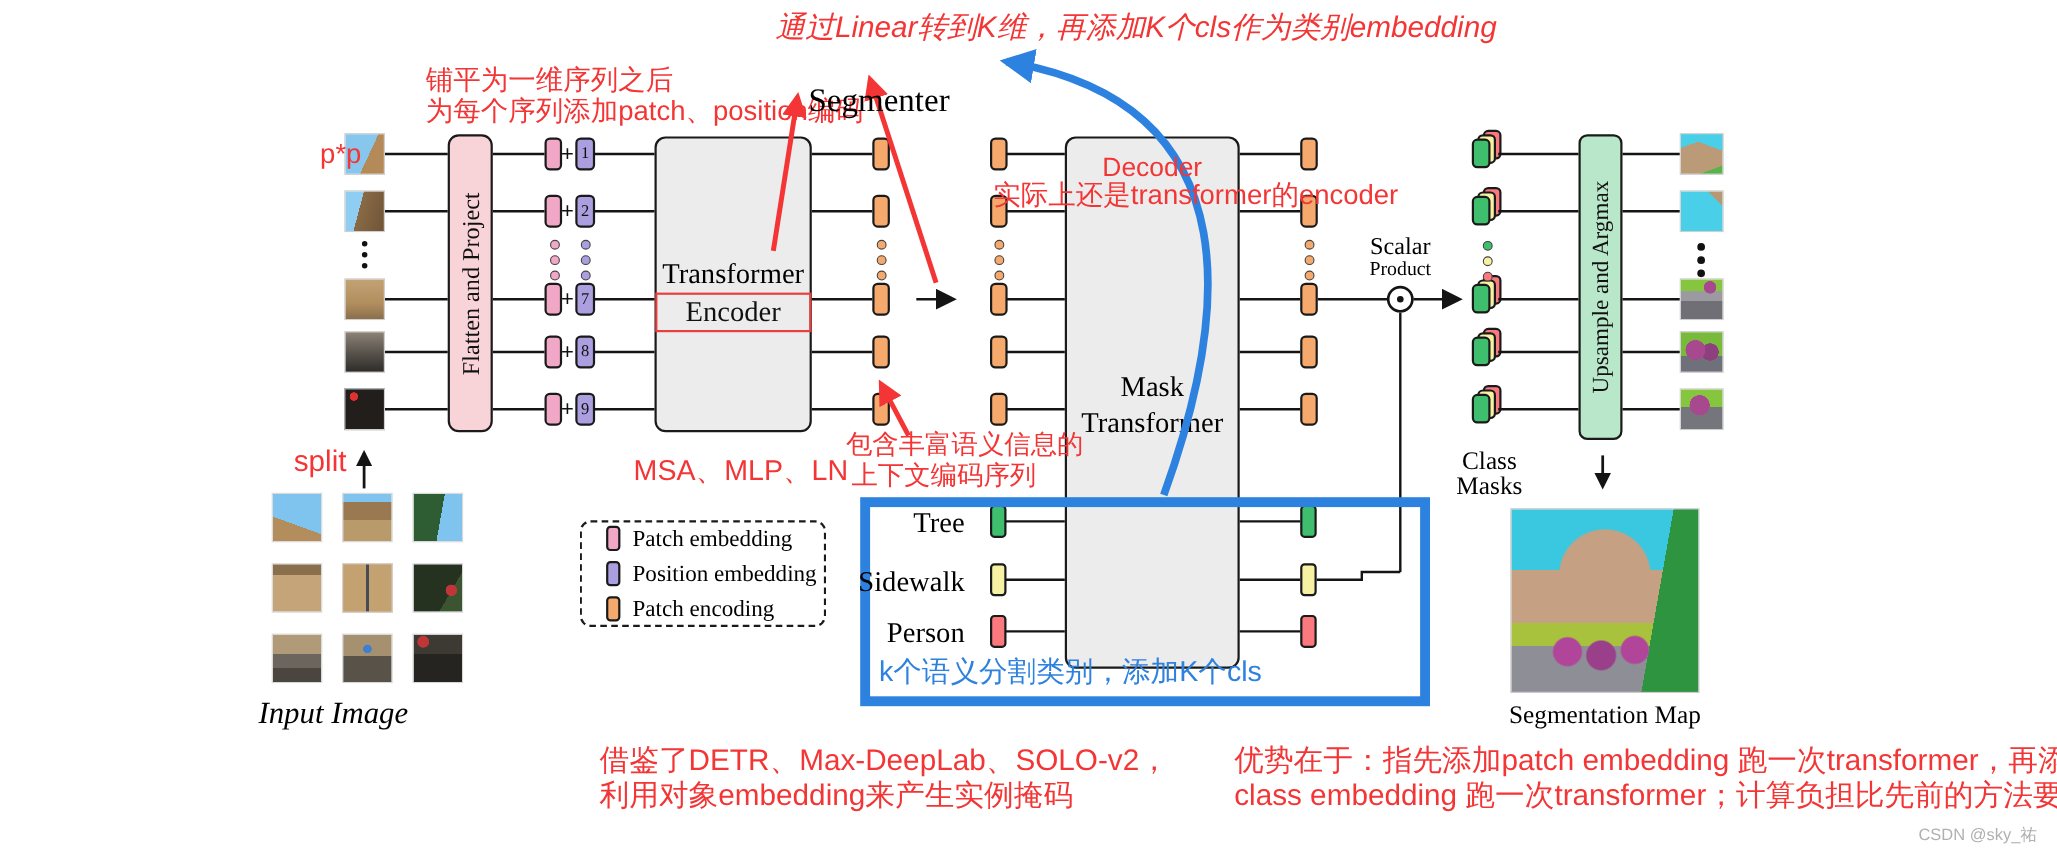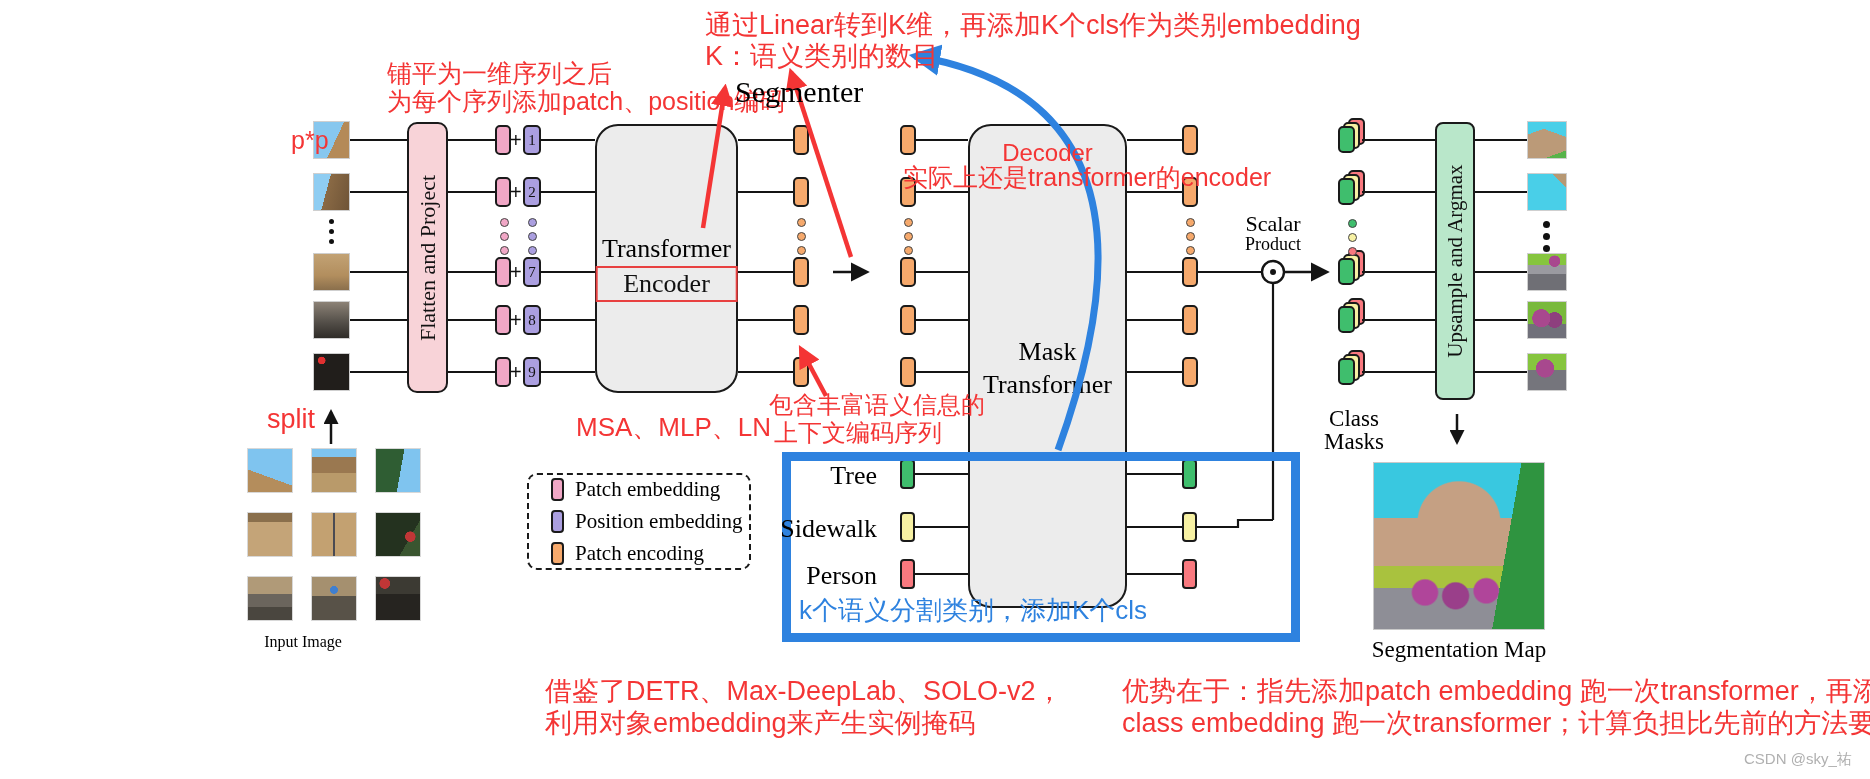--- a/index.html
+++ b/index.html
@@ -4,21 +4,21 @@
 <style>
   html,body{margin:0;padding:0;background:#fff;}
   #canvas{position:relative;width:1870px;height:779px;background:#ffffff;overflow:hidden;
           font-family:"Liberation Sans",sans-serif;}
   .txt{position:absolute;white-space:nowrap;line-height:1.15;z-index:9;}
   .red{color:var(--annotation_red);}
   .blue{color:var(--accent_blue);}
   .serif{font-family:"Liberation Serif",serif;color:#000000;}
   .center{text-align:center;}
   
-  .bigbox{position:absolute;background:var(--box_gray);border:2.5px solid #1a1a1a;border-radius:23px;z-index:2;box-sizing:border-box;}
+  .bigbox{position:absolute;background:var(--box_gray);border:2.5px solid #1a1a1a;border-radius:10px;z-index:2;box-sizing:border-box;}
   .vbox{position:absolute;border:2.5px solid #1a1a1a;border-radius:10px;z-index:2;box-sizing:border-box;}
   .vbox .vlabel{position:absolute;left:50%;top:50%;transform:translate(-50%,-50%) rotate(-90deg);
         white-space:nowrap;font-family:"Liberation Serif",serif;font-size:22px;color:#111;}
   
   .ebox{position:absolute;width:16px;height:30px;border:2px solid #1a1a1a;border-radius:5px;box-sizing:border-box;z-index:3;}
   .pinkbg{background:var(--patch_pink);}
   .purplebg{background:var(--position_purple);display:flex;align-items:center;justify-content:center;
         font-family:"Liberation Serif",serif;font-size:15px;color:#111;width:18px;}
   .orangebg{background:var(--patch_orange);}
   .cbox{position:absolute;width:15px;height:30px;border:2px solid #1a1a1a;border-radius:4px;box-sizing:border-box;z-index:3;}
@@ -87,39 +87,38 @@
   .encred{position:absolute;left:50%;top:140px;transform:translateX(-50%);border:2px solid #e84040;
           padding:1px 26px;font-family:"Liberation Serif",serif;font-size:26px;color:#111;white-space:nowrap;}
   svg.overlay{position:absolute;left:0;top:0;z-index:5;pointer-events:none;}
   .wm{position:absolute;left:1744px;top:750px;font-size:15px;color:#b0b0b0;z-index:9;white-space:nowrap;}
 </style>
 </head>
 <body>
 
 <div id="canvas">
 
-  <div class="txt red" style="left:705px;top:10px;font-size:27px;">通过Linear转到K维，再添加K个cls作为类别embedding</div>
-  <div class="txt red" style="left:705px;top:41px;font-size:27px;">K：语义类别的数目</div>
+  <div class="txt red" style="left:705px;top:10px;font-size:27px;font-style:italic;">通过Linear转到K维，再添加K个cls作为类别embedding</div>
   <div class="txt red" style="left:387px;top:59px;font-size:25px;">铺平为一维序列之后</div>
   <div class="txt red" style="left:387px;top:87px;font-size:25px;">为每个序列添加patch、position编码</div>
   <div class="txt red" style="left:256px;top:126px;font-size:25px;margin-left:35px;">p*p</div>
   <div class="txt red" style="left:267px;top:404px;font-size:27px;">split</div>
   <div class="txt red" style="left:576px;top:413px;font-size:26px;">MSA、MLP、LN</div>
   <div class="txt red" style="left:769px;top:391px;font-size:24px;">包含丰富语义信息的</div>
   <div class="txt red" style="left:774px;top:419px;font-size:24px;">上下文编码序列</div>
   <div class="txt red center" style="left:968px;top:139px;width:159px;font-size:24px;">Decoder</div>
   <div class="txt blue" style="left:799px;top:596px;font-size:26px;">k个语义分割类别，添加K个cls</div>
   <div class="txt red" style="left:903px;top:163px;font-size:25px;">实际上还是transformer的encoder</div>
   <div class="txt red" style="left:545px;top:676px;font-size:27px;">借鉴了DETR、Max-DeepLab、SOLO-v2，</div>
   <div class="txt red" style="left:545px;top:708px;font-size:27px;">利用对象embedding来产生实例掩码</div>
   <div class="txt red" style="left:1122px;top:676px;font-size:27px;">优势在于：指先添加patch embedding 跑一次transformer，再添加</div>
   <div class="txt red" style="left:1122px;top:708px;font-size:27px;">class embedding 跑一次transformer；计算负担比先前的方法要小</div>
 
   <div class="txt serif" style="left:735px;top:75px;font-size:30px;">Segmenter</div>
-  <div class="txt serif center" style="left:223px;top:633px;width:160px;font-size:16px;">Input Image</div>
+  <div class="txt serif center" style="left:223px;top:633px;width:160px;font-size:28px;font-style:italic;">Input Image</div>
   <div class="txt serif center" style="left:1203px;top:211px;width:140px;font-size:22px;">Scalar</div>
   <div class="txt serif center" style="left:1203px;top:234px;width:140px;font-size:18px;">Product</div>
   <div class="txt serif center" style="left:1284px;top:406px;width:140px;font-size:23px;">Class</div>
   <div class="txt serif center" style="left:1284px;top:429px;width:140px;font-size:23px;">Masks</div>
   <div class="txt serif center" style="left:1359px;top:637px;width:200px;font-size:23px;">Segmentation Map</div>
 
   <div class="txt serif" style="left:752px;top:461px;width:125px;text-align:right;font-size:26px;">Tree</div>
   <div class="txt serif" style="left:752px;top:514px;width:125px;text-align:right;font-size:26px;">Sidewalk</div>
   <div class="txt serif" style="left:752px;top:561px;width:125px;text-align:right;font-size:26px;">Person</div>
 

